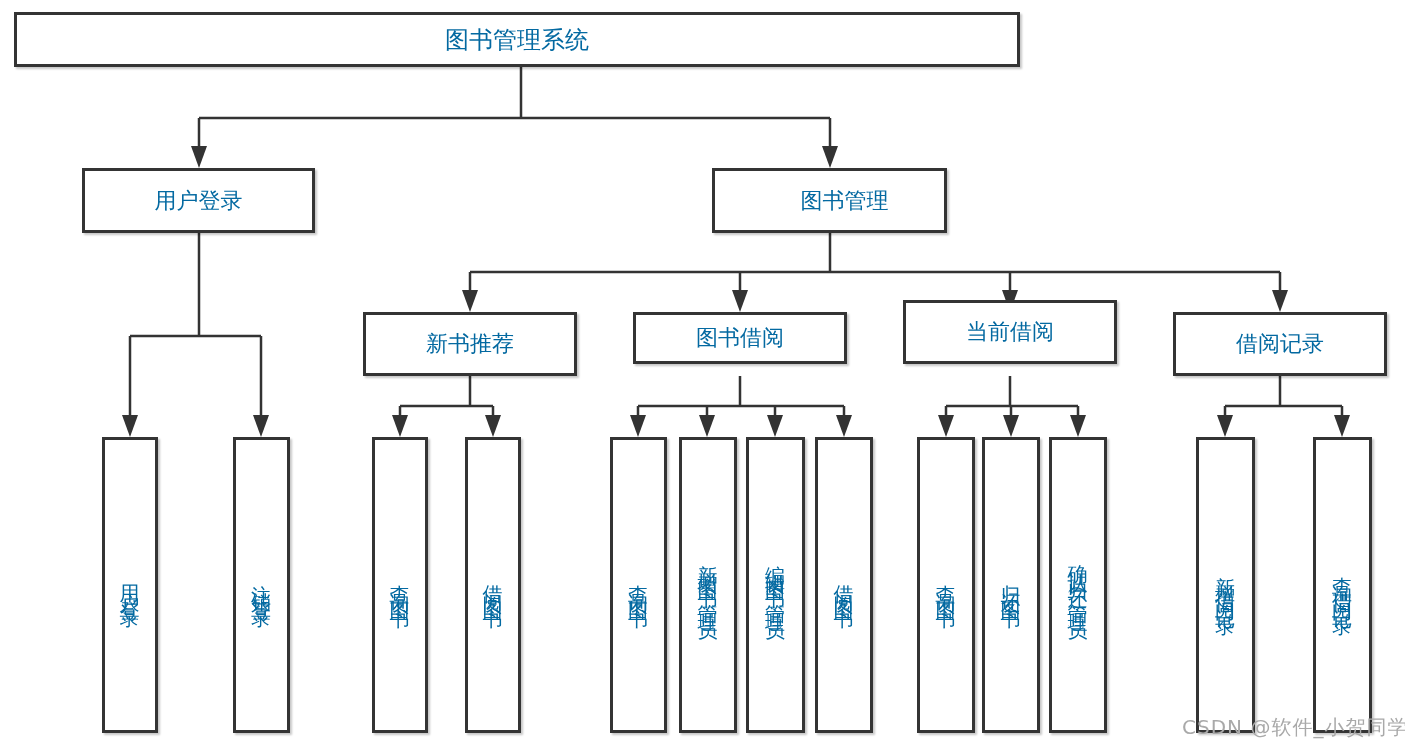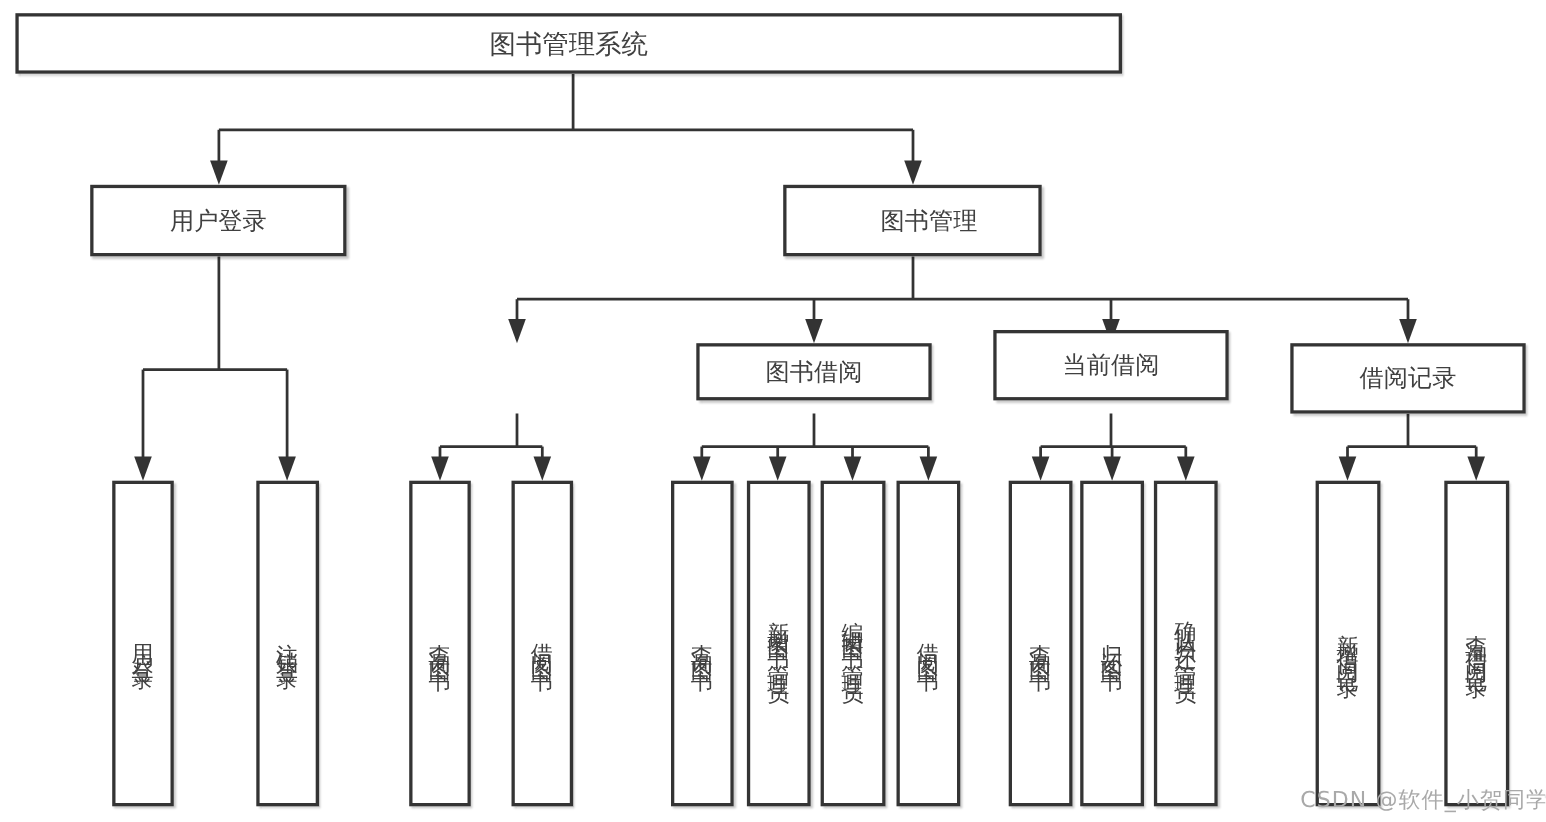--- a/index.html
+++ b/index.html
@@ -23,21 +23,21 @@
   }
   .node {
     position: absolute;
     box-sizing: border-box;
     background: #ffffff;
     border: 3px solid #343434;
     box-shadow: 2px 2px 2px rgba(0,0,0,0.22);
     display: flex;
     align-items: center;
     justify-content: center;
-    color: #404040;
+    color: #0369a1;
   }
   .node-root  { font-size: 24px; }
   .node-mid   { font-size: 22px; }
   .leaf       { font-size: 20px; }
   .leaf .vtext {
     writing-mode: vertical-rl;
     text-orientation: mixed;
     line-height: 1;
     letter-spacing: 8px;
     white-space: nowrap;
@@ -128,20 +128,23 @@
     <span>图书管理系统</span>
   </div>
 
   <div class="node node-mid" style="left:82px; top:168px; width:233px; height:65px;">
     <span>用户登录</span>
   </div>
   <div class="node node-mid" style="left:712px; top:168px; width:235px; height:65px;padding-left:30px;">
     <span>图书管理</span>
   </div>
 
+  <div class="node node-mid" style="left:363px; top:312px; width:214px; height:64px;">
+    <span>新书推荐</span>
+  </div>
   <div class="node node-mid" style="left:633px; top:312px; width:214px; height:52px;">
     <span>图书借阅</span>
   </div>
   <div class="node node-mid" style="left:903px; top:300px; width:214px; height:64px;">
     <span>当前借阅</span>
   </div>
   <div class="node node-mid" style="left:1173px; top:312px; width:214px; height:64px;">
     <span>借阅记录</span>
   </div>
 

